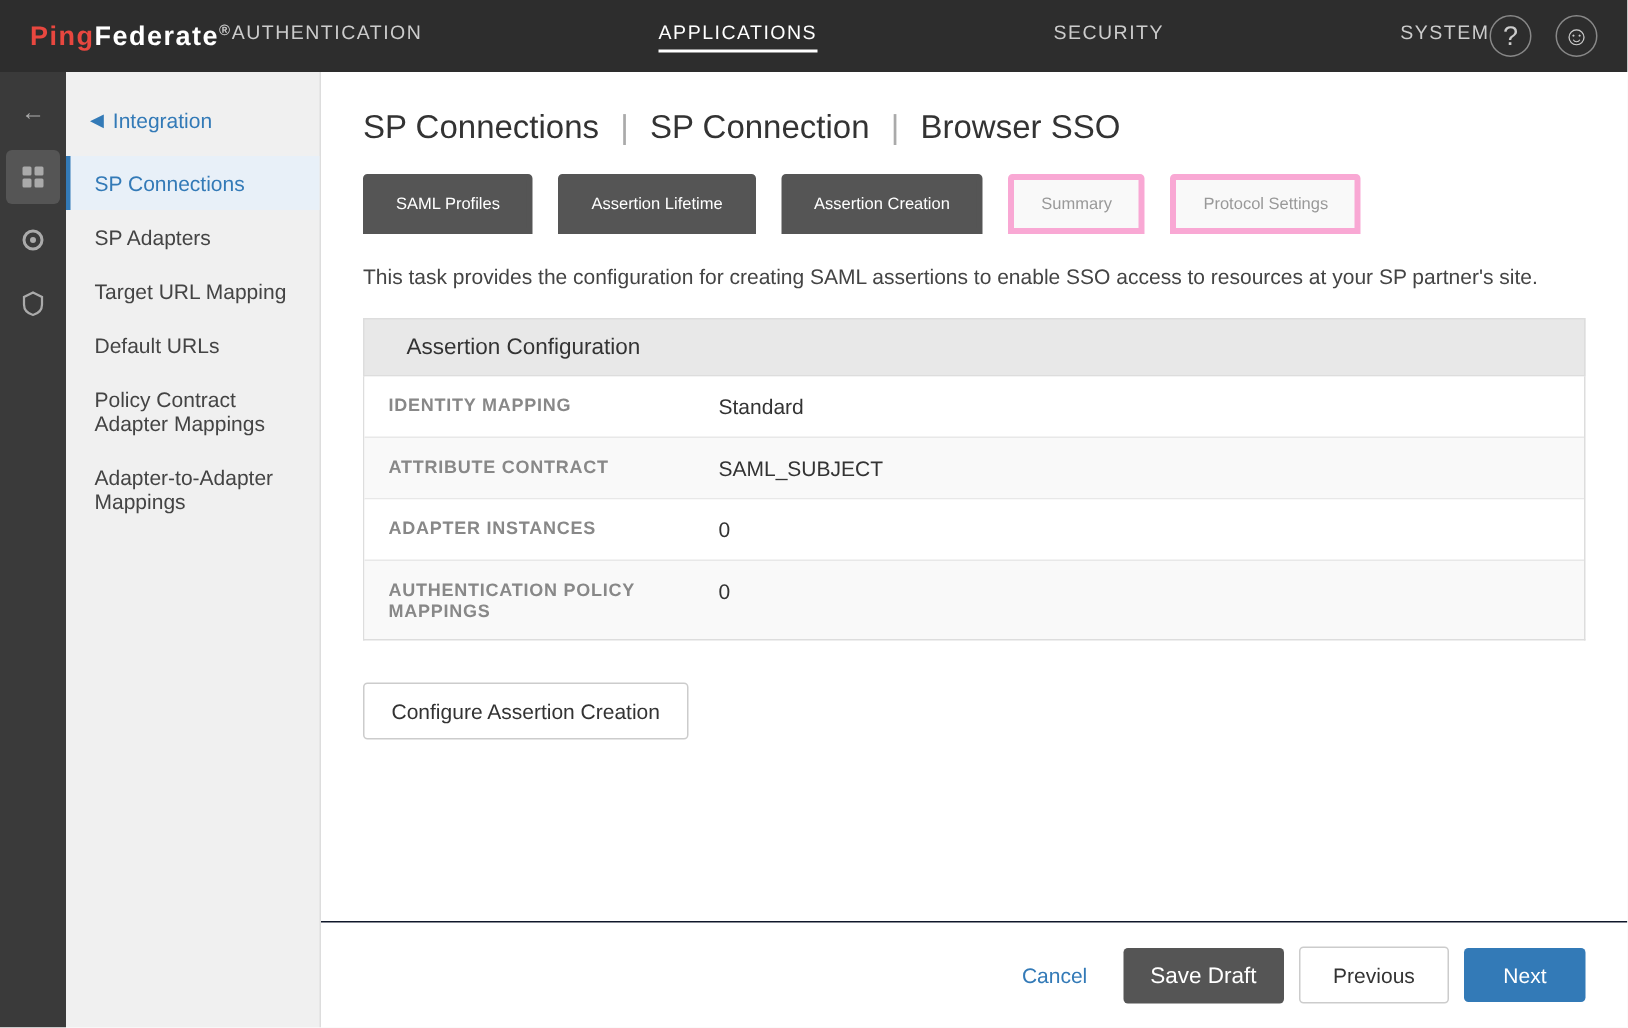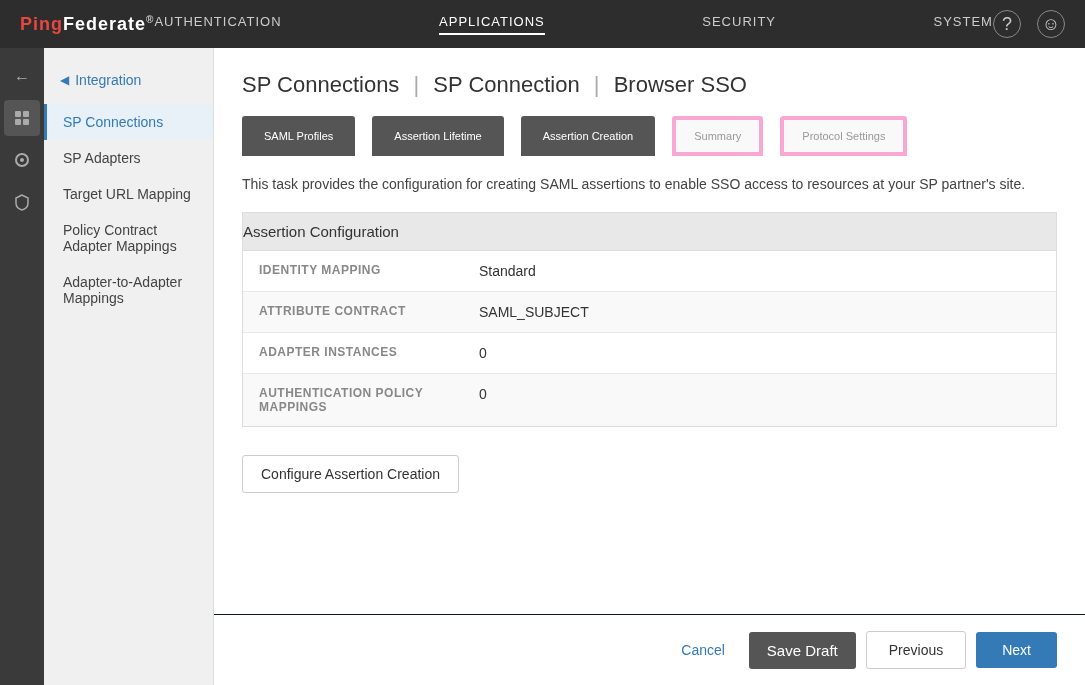--- a/index.html
+++ b/index.html
@@ -177,21 +177,21 @@
 
     .description-text {
       font-size: 14px;
       color: #444;
       margin-bottom: 20px;
     }
 
     
     .section-header {
       background: #e8e8e8;
-      padding: 10px 0;
+      padding: 10px 28px;
       font-size: 15px;
       font-weight: 500;
       color: #333;
       border: 1px solid #ddd;
     }
     .config-row {
       display: flex;
       border-bottom: 1px solid #e8e8e8;
     }
     .config-row:last-child { border-bottom: none; }
@@ -318,20 +318,21 @@
   </div>
 
   <div class="left-nav">
     <div class="left-nav-back">
       <span class="arrow">◀</span>
       <span>Integration</span>
     </div>
     <div class="left-nav-item active">SP Connections</div>
     <div class="left-nav-item">SP Adapters</div>
     <div class="left-nav-item">Target URL Mapping</div>
+    <div class="left-nav-item">Default URLs</div>
     <div class="left-nav-item">Policy Contract Adapter Mappings</div>
     <div class="left-nav-item">Adapter-to-Adapter Mappings</div>
   </div>
 
   <div class="main-content">
     <div class="content-area">
       
       <div class="breadcrumb">
         <span>SP Connections</span>
         <span class="separator"> | </span>

